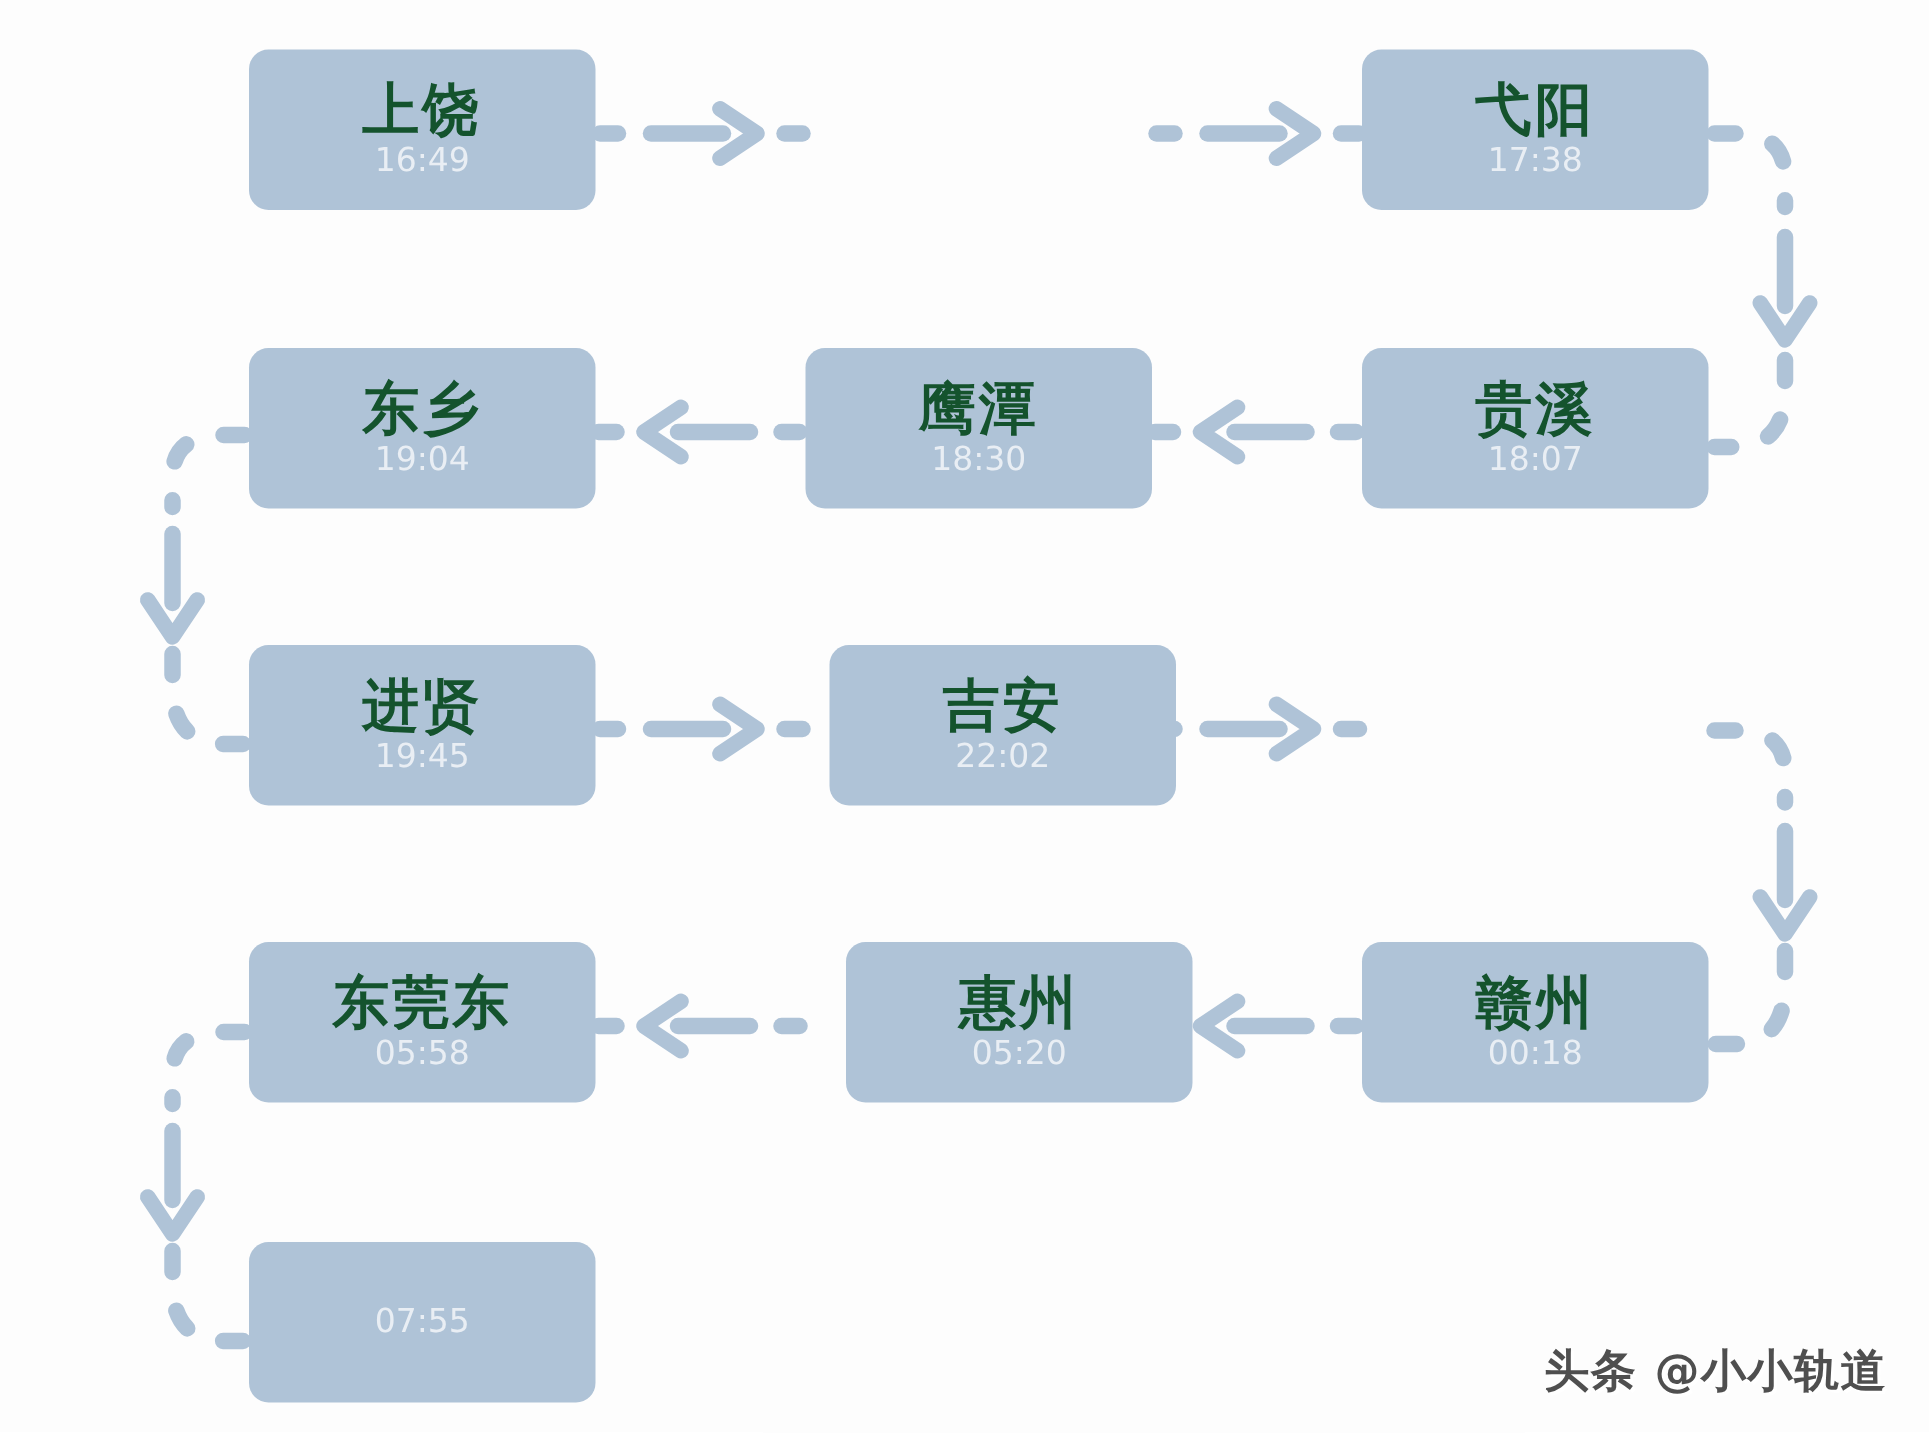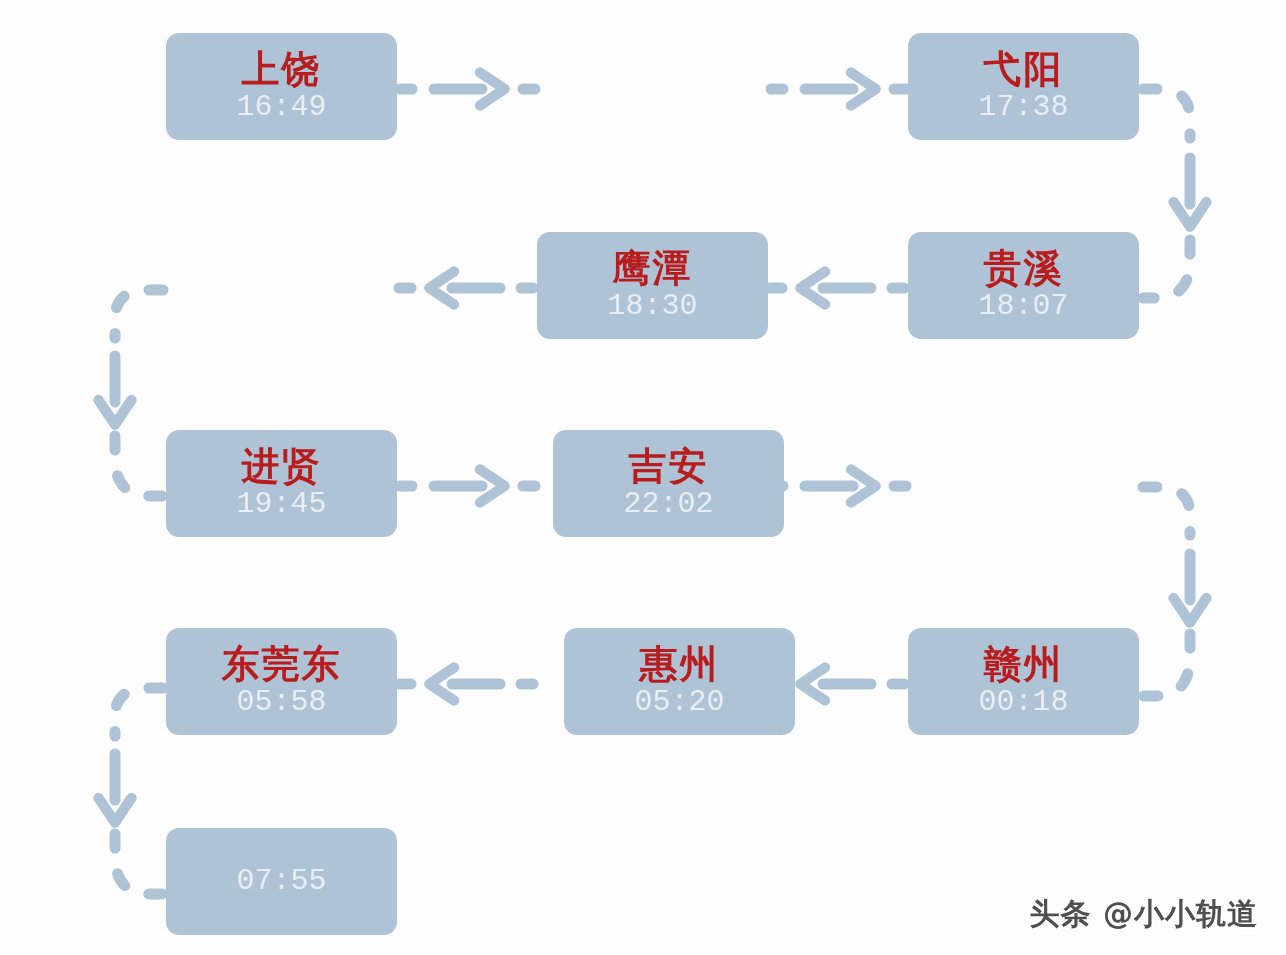--- a/index.html
+++ b/index.html
@@ -14,33 +14,32 @@
   .station{
     position:absolute;
     width:231px;height:107px;
     background:#afc3d7;
     border-radius:13px;
     display:flex;flex-direction:column;align-items:center;justify-content:center;
     gap:2px;
     box-sizing:border-box;
   }
   .station .name{
-    color:#b91c1c;
+    color:#14532d;
     font-size:38px;
     font-weight:700;
     line-height:1.05;
     letter-spacing:2px;
     text-align:center;
   }
   .station .time{
     color:rgba(255,255,255,0.72);
-    font-size:30px;
+    font-size:22px;
     font-weight:400;
     line-height:1.05;
-    font-family:Liberation Mono, monospace;
   }
   .watermark{
     position:absolute;
     right:28px;bottom:20px;
     font-size:30px;
     font-weight:700;
     color:rgba(55,55,55,0.88);
     text-shadow:2px 2px 0 rgba(255,255,255,0.95);
     letter-spacing:1px;
   }
@@ -140,20 +139,24 @@
   </div>
 
   <div class="station" style="left:908px;top:232px">
     <div class="name">贵溪</div>
     <div class="time">18:07</div>
   </div>
   <div class="station" style="left:537px;top:232px">
     <div class="name">鹰潭</div>
     <div class="time">18:30</div>
   </div>
+  <div class="station" style="left:166px;top:232px">
+    <div class="name">东乡</div>
+    <div class="time">19:04</div>
+  </div>
 
   <div class="station" style="left:166px;top:430px">
     <div class="name">进贤</div>
     <div class="time">19:45</div>
   </div>
   <div class="station" style="left:553px;top:430px">
     <div class="name">吉安</div>
     <div class="time">22:02</div>
   </div>
 

